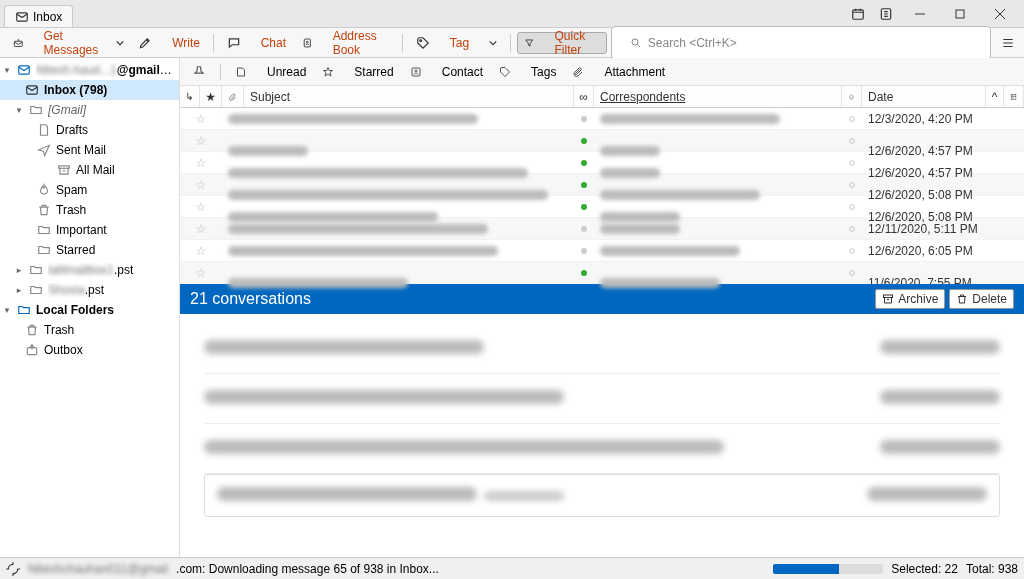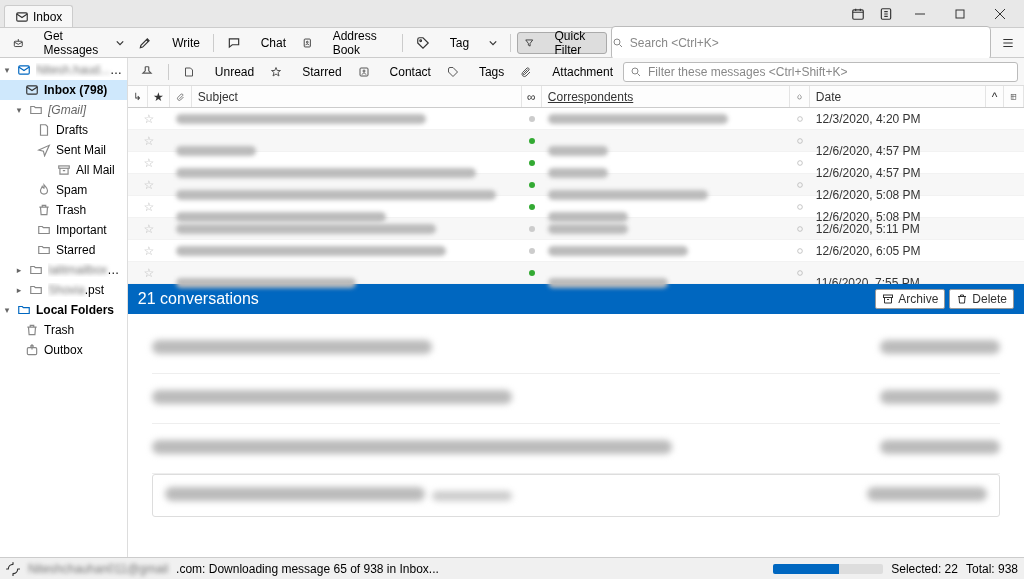--- a/index.html
+++ b/index.html
@@ -5,24 +5,24 @@
 * { box-sizing: border-box; margin: 0; padding: 0; font-family: "Segoe UI", Arial, sans-serif; font-size: 12px; }
 html, body { width: 1024px; height: 579px; overflow: hidden; background: #f0f0f0; }
 
 .titlebar { display: flex; align-items: center; height: 28px; background: #e8e8e8; border-bottom: 1px solid #ccc; padding: 0 4px; }
 .titlebar .tab { display: flex; align-items: center; gap: 4px; height: 22px; background: #f7f7f7; border: 1px solid #ccc; border-bottom: none; border-radius: 3px 3px 0 0; padding: 0 10px; margin-top: 5px; }
 .titlebar .spacer { flex: 1; }
 .titlebar .winbtn { width: 40px; height: 28px; display: flex; align-items: center; justify-content: center; color: #555; }
 .titlebar .icobtn { width: 28px; height: 24px; display: flex; align-items: center; justify-content: center; color: #444; }
 
 .toolbar { display: flex; align-items: center; height: 30px; background: #f7f7f7; border-bottom: 1px solid #ccc; padding: 0 6px; gap: 2px; }
-.toolbar .tbtn { display: flex; align-items: center; gap: 20px; height: 22px; padding: 0 6px; border: 1px solid transparent; border-radius: 3px; color: #000000; cursor: pointer; }
+.toolbar .tbtn { display: flex; align-items: center; gap: 20px; height: 22px; padding: 0 6px; border: 1px solid transparent; border-radius: 3px; color: #c2410c; cursor: pointer; }
 .toolbar .sep { width: 1px; height: 18px; background: #ccc; margin: 0 4px; }
 .toolbar .qf { border: 1px solid #aaa; background: #ddd; }
-.toolbar .search { flex: 0 0 380px; height: 34px; border: 1px solid #bbb; border-radius: 4px; display: flex; align-items: center; padding: 0 0; color: #888; gap: 6px; background: #fff; }
+.toolbar .search { flex: 0 0 380px; height: 34px; border: 1px solid #bbb; border-radius: 4px; display: flex; align-items: center; padding: 0 18px; color: #888; gap: 6px; background: #fff; }
 .toolbar .menu { width: 24px; height: 22px; display: flex; align-items: center; justify-content: center; cursor: pointer; margin-left: 6px; }
 
 .main { display: flex; height: calc(579px - 28px - 30px - 22px); }
 
 .sidebar { width: 180px; background: #fff; border-right: 1px solid #ddd; overflow: hidden; padding-top: 2px; }
 .sidebar .node { display: flex; align-items: center; height: 20px; padding-right: 4px; cursor: pointer; gap: 4px; white-space: nowrap; }
 .sidebar .node.sel { background: #cfe8fc; }
 .sidebar .tw { width: 10px; display: inline-flex; justify-content: center; color: #666; font-size: 9px; }
 .sidebar .ic { width: 16px; display: inline-flex; justify-content: center; color: #555; }
 .sidebar .lbl { flex: 1; overflow: hidden; text-overflow: ellipsis; }
@@ -357,27 +357,20 @@
             <path d="M3 12l9 9 9-9-9-9H6a3 3 0 00-3 3v6z"></path>
           </svg>
         <span>Tags</span>
       </div>
       <div class="fbtn">
         <svg width="12" height="12" viewBox="0 0 24 24" fill="none" stroke="#555" stroke-width="2">
             <path d="M20 12l-8 8a5 5 0 01-7-7l9-9a3 3 0 014 4l-9 9a1 1 0 01-2-2l8-8"></path>
           </svg>
         <span>Attachment</span>
       </div>
-      <div class="fsearch">
-        <svg width="12" height="12" viewBox="0 0 24 24" fill="none" stroke="#888" stroke-width="2">
-            <circle cx="10" cy="10" r="6"></circle>
-            <path d="M20 20l-5-5"></path>
-          </svg>
-        <span>Filter these messages &lt;Ctrl+Shift+K&gt;</span>
-      </div>
     </div>
 
     <div class="cols">
       <div class="c-th" style="font-size:10px">↳</div>
       <div class="c-st">★</div>
       <div class="c-at">
         <svg width="10" height="10" viewBox="0 0 24 24" fill="none" stroke="#555" stroke-width="2">
             <path d="M20 12l-8 8a5 5 0 01-7-7l9-9a3 3 0 014 4l-9 9"></path>
           </svg>
       </div>
@@ -505,21 +498,21 @@
             <span style="width:6px;height:6px;border-radius:50%;background:#ccc;display:inline-block"></span>
           </div>
           <div class="cor">
             <span class="bblur" style="width:80px"></span>
           </div>
           <div class="rd">
             <svg width="10" height="10" viewBox="0 0 24 24" fill="none" stroke="#aaa" stroke-width="2">
               <circle cx="12" cy="12" r="7"></circle>
             </svg>
           </div>
-          <div class="dt">12/6/2020, 5:11 PM</div>
+          <div class="dt">12/11/2020, 5:11 PM</div>
         </div>
         <div class="row">
           <div class="star">☆</div>
           <div class="sub">
             <span class="bblur" style="width:270px"></span>
           </div>
           <div class="dot">
             <span style="width:6px;height:6px;border-radius:50%;background:#ccc;display:inline-block"></span>
           </div>
           <div class="cor">

